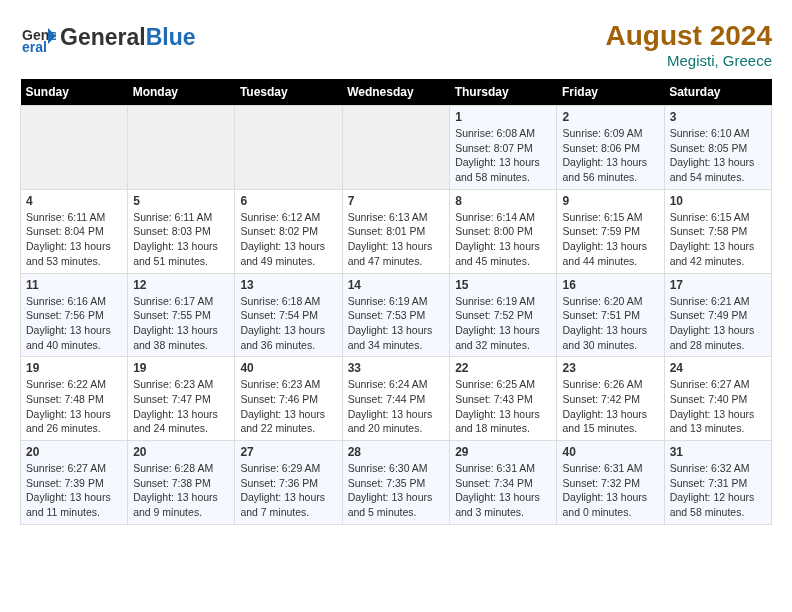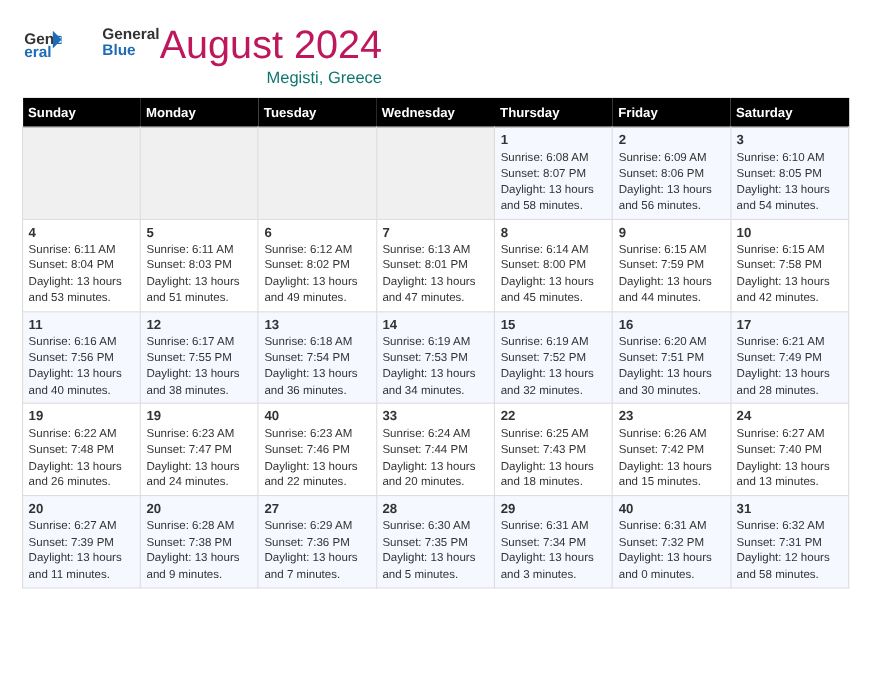--- a/index.html
+++ b/index.html
@@ -5,49 +5,49 @@
     * { box-sizing: border-box; margin: 0; padding: 0; }
     body {
       font-family: Arial, sans-serif;
       background: #fff;
       width: 792px;
       min-height: 612px;
       padding: 20px;
     }
     .header {
       display: flex;
+      justify-content: space-between;
       align-items: flex-start;
       margin-bottom: 10px;
     }
     .logo {
       display: flex;
       align-items: center;
     }
     .logo-text {
       display: flex;
-      flex-direction: column;
-      font-size: 14px;
+      flex-direction: row;
+      font-size: 23px;
       font-weight: bold;
       line-height: 1.1;
-      margin-left: 33px;
     }
     .logo-general { color: #333; }
     .logo-blue { color: #1e6bb8; }
     .logo-icon {
       width: 36px;
       height: 36px;
       margin-right: 4px;
     }
     .title-block {
       text-align: right;
     }
     .main-title {
-      font-size: 36px;
-      font-weight: 400;
-      color: #be185d;
+      font-size: 28px;
+      font-weight: 700;
+      color: #a16207;
     }
     .subtitle {
       font-size: 15px;
       color: #0f766e;
     }
     table {
       width: 100%;
       border-collapse: collapse;
       font-size: 11px;
     }

